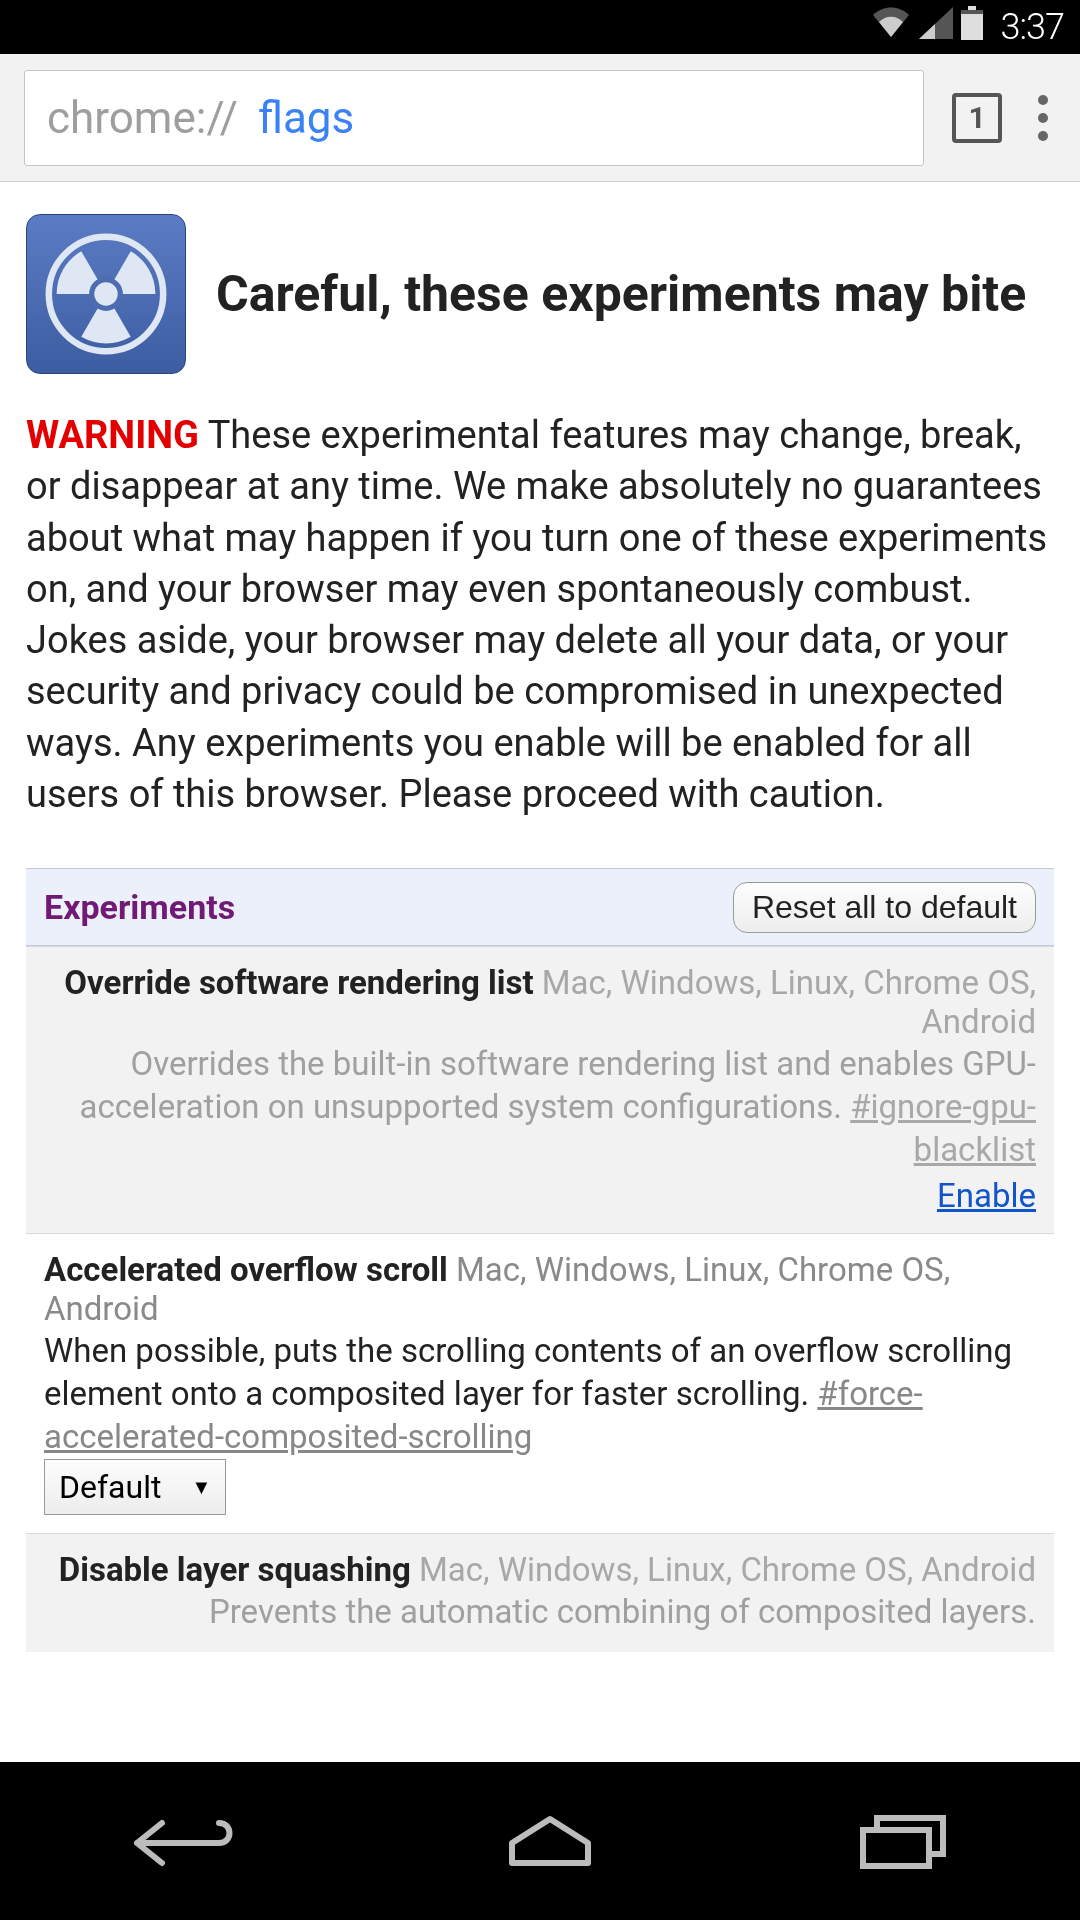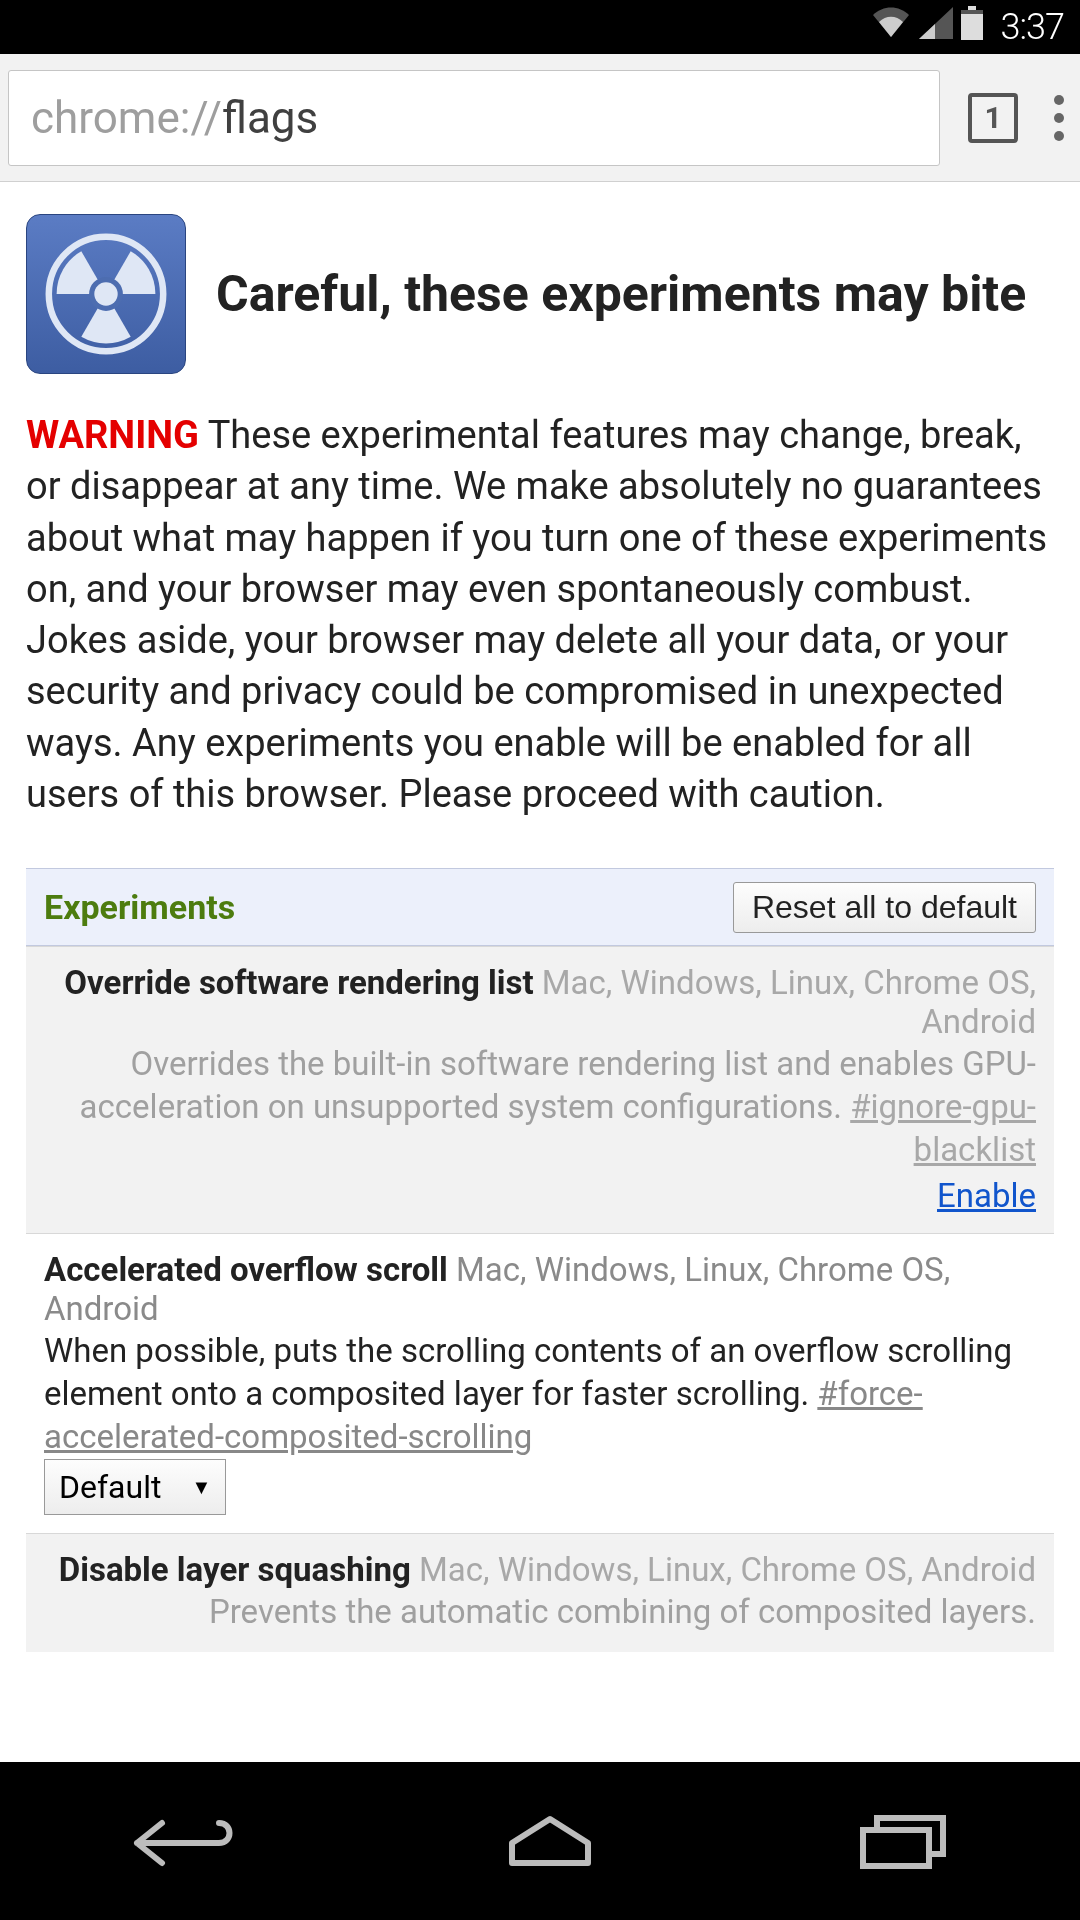--- a/index.html
+++ b/index.html
@@ -4,40 +4,40 @@
 <style>
   * { box-sizing: border-box; margin: 0; padding: 0; }
   html, body { width: 1080px; height: 1920px; font-family: Roboto, Arial, sans-serif; background: #fff; overflow: hidden; }
   
   
   .status-bar { height: 54px; background: #000; color: #fff; display: flex; align-items: center; justify-content: flex-end; padding: 8px 16px; font-size: 36px; }
   .status-icons { display: flex; align-items: center; gap: 8px; }
   .status-time { margin-left: 10px; font-weight: 300; letter-spacing: -1px; }
   
   
-  .browser-chrome { height: 128px; background: #f2f2f2; border-bottom: 1px solid #d0d0d0; display: flex; align-items: center; padding: 0 8px; gap: 28px; }
+  .browser-chrome { height: 128px; background: #f2f2f2; border-bottom: 1px solid #d0d0d0; display: flex; align-items: center; padding: 0 24px; gap: 28px; }
   .url-bar { flex: 1; height: 96px; background: #fff; border: 1px solid #c5c5c5; border-radius: 3px; display: flex; align-items: center; padding: 0 22px; font-size: 44px; }
   .url-scheme { color: #9e9e9e; }
-  .url-path { color: #404040; }
+  .url-path { color: #3b82f6; margin-left: 20px; }
   .tab-count { width: 50px; height: 50px; border: 4px solid #555; display: flex; align-items: center; justify-content: center; font-size: 30px; font-weight: bold; color: #555; border-radius: 4px; }
   .kebab { display: flex; flex-direction: column; gap: 8px; padding: 8px; }
   .kebab span { width: 10px; height: 10px; background: #666; border-radius: 50%; }
   
   
   .content { padding: 32px 26px 0 26px; background: #fff; height: 1580px; overflow: hidden; }
   .hero { display: flex; align-items: center; gap: 30px; margin-bottom: 36px; }
   .hazard { width: 160px; height: 160px; background: linear-gradient(#5b7cc4, #3d5da2); border: 1px solid #2a4580; border-radius: 14px; display: flex; align-items: center; justify-content: center; }
   .hero-title { font-size: 50px; font-weight: bold; color: #222; line-height: 1.2; flex: 1; }
   
   .warning-block { font-size: 38px; line-height: 1.35; color: #222; margin-bottom: 48px; }
   .warning-label { color: #e40000; font-weight: bold; }
   
   .section-header { background: #ecf0fb; border-top: 1px solid #c2c9df; border-bottom: 1px solid #c2c9df; height: 78px; display: flex; align-items: center; justify-content: space-between; padding: 0 18px; }
-  .section-title { font-size: 34px; font-weight: bold; color: #4d7c0f; }
-  .reset-btn { background: linear-gradient(#fdfdfd,#ededed); border: 1px solid #999; border-radius: 3px; font-size: 32px; padding: 6px 18px; color: #222; }
+  .section-title { font-size: 34px; font-weight: bold; color: #701a75; }
+  .reset-btn { background: linear-gradient(#fdfdfd,#ededed); border: 1px solid #999; border-radius: 14px; font-size: 32px; padding: 6px 18px; color: #222; }
   
   .experiment { border-top: 1px solid #d8d8d8; padding: 16px 18px 18px 18px; }
   .experiment.disabled { background: #f2f2f2; text-align: right; }
   .exp-title { font-size: 33px; font-weight: bold; color: #222; display: inline; }
   .exp-platforms { font-size: 33px; color: #8a8a8a; display: inline; }
   .experiment.disabled .exp-platforms { color: #a8a8a8; }
   .exp-desc { font-size: 33px; color: #222; line-height: 1.3; margin-top: 2px; }
   .experiment.disabled .exp-desc { color: #a0a0a0; }
   .exp-hash { color: #888; text-decoration: underline; }
   .experiment.disabled .exp-hash { color: #a8a8a8; }

